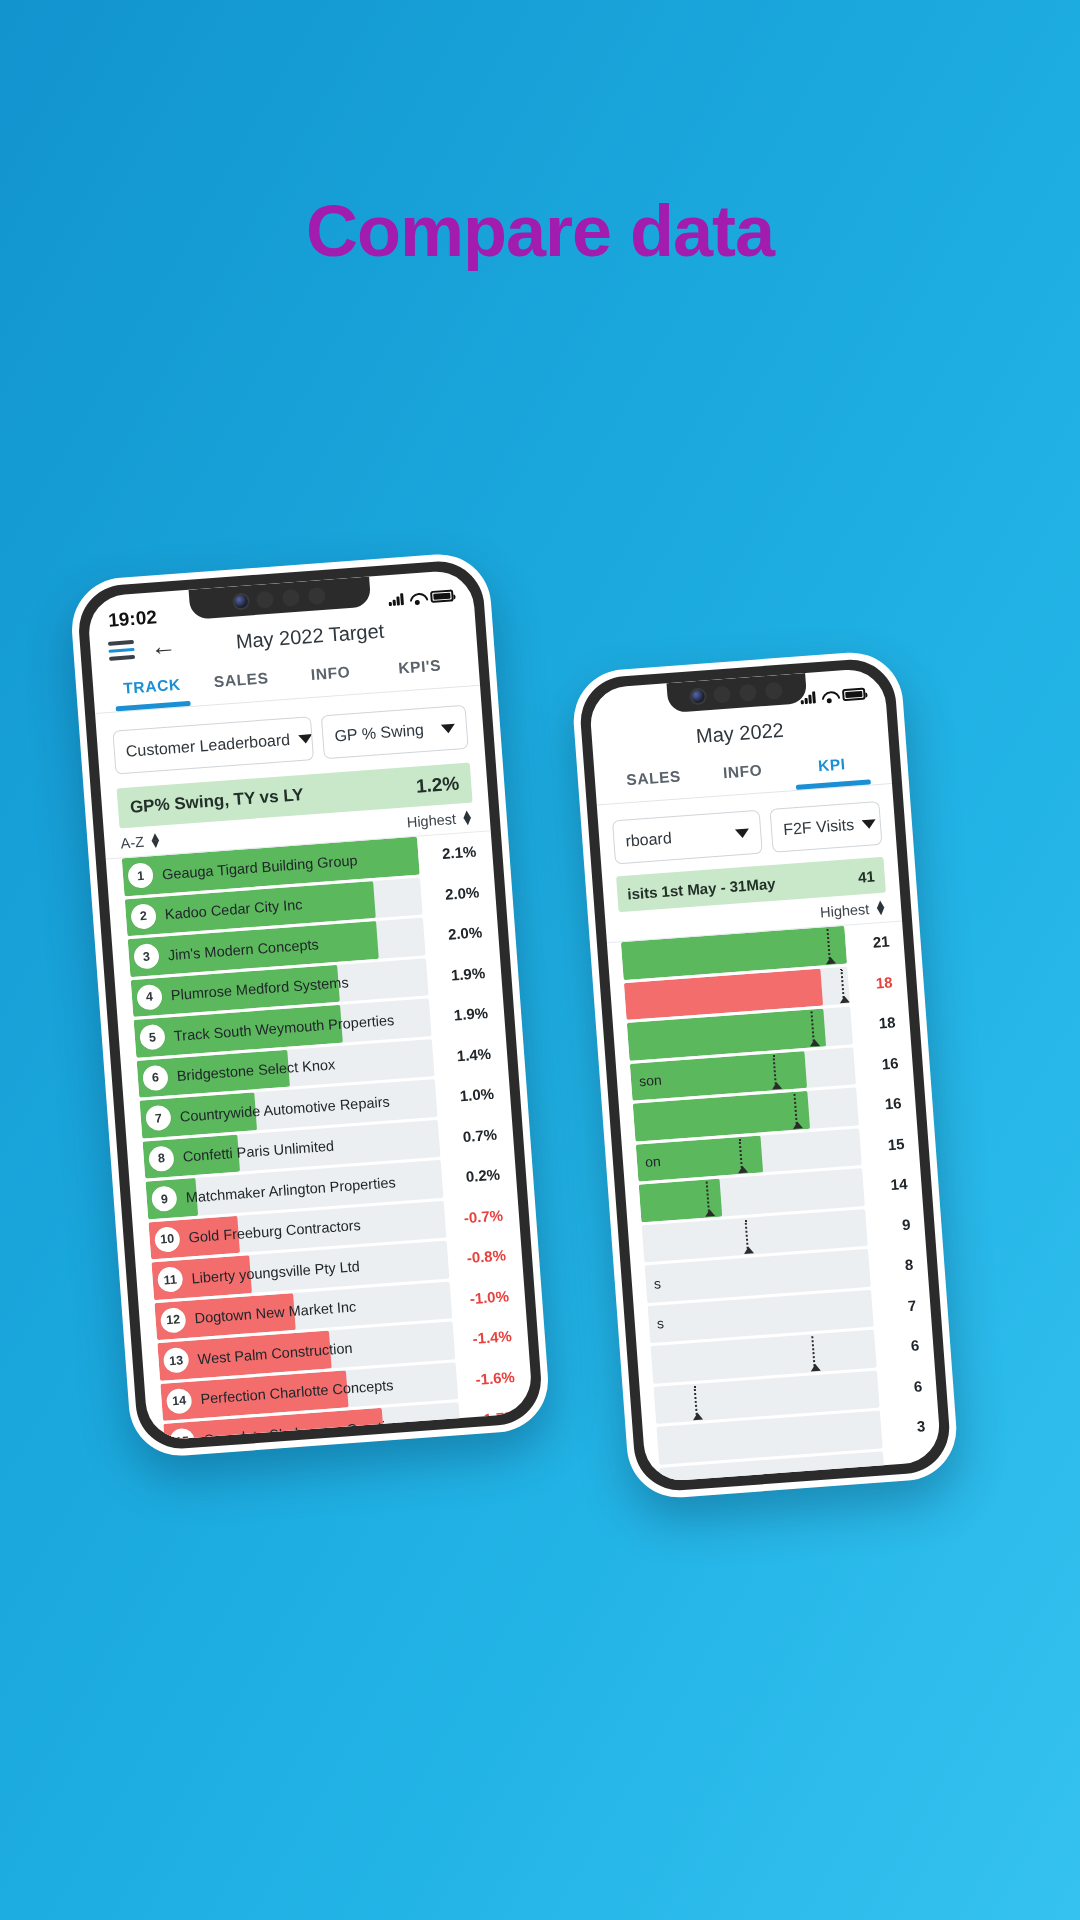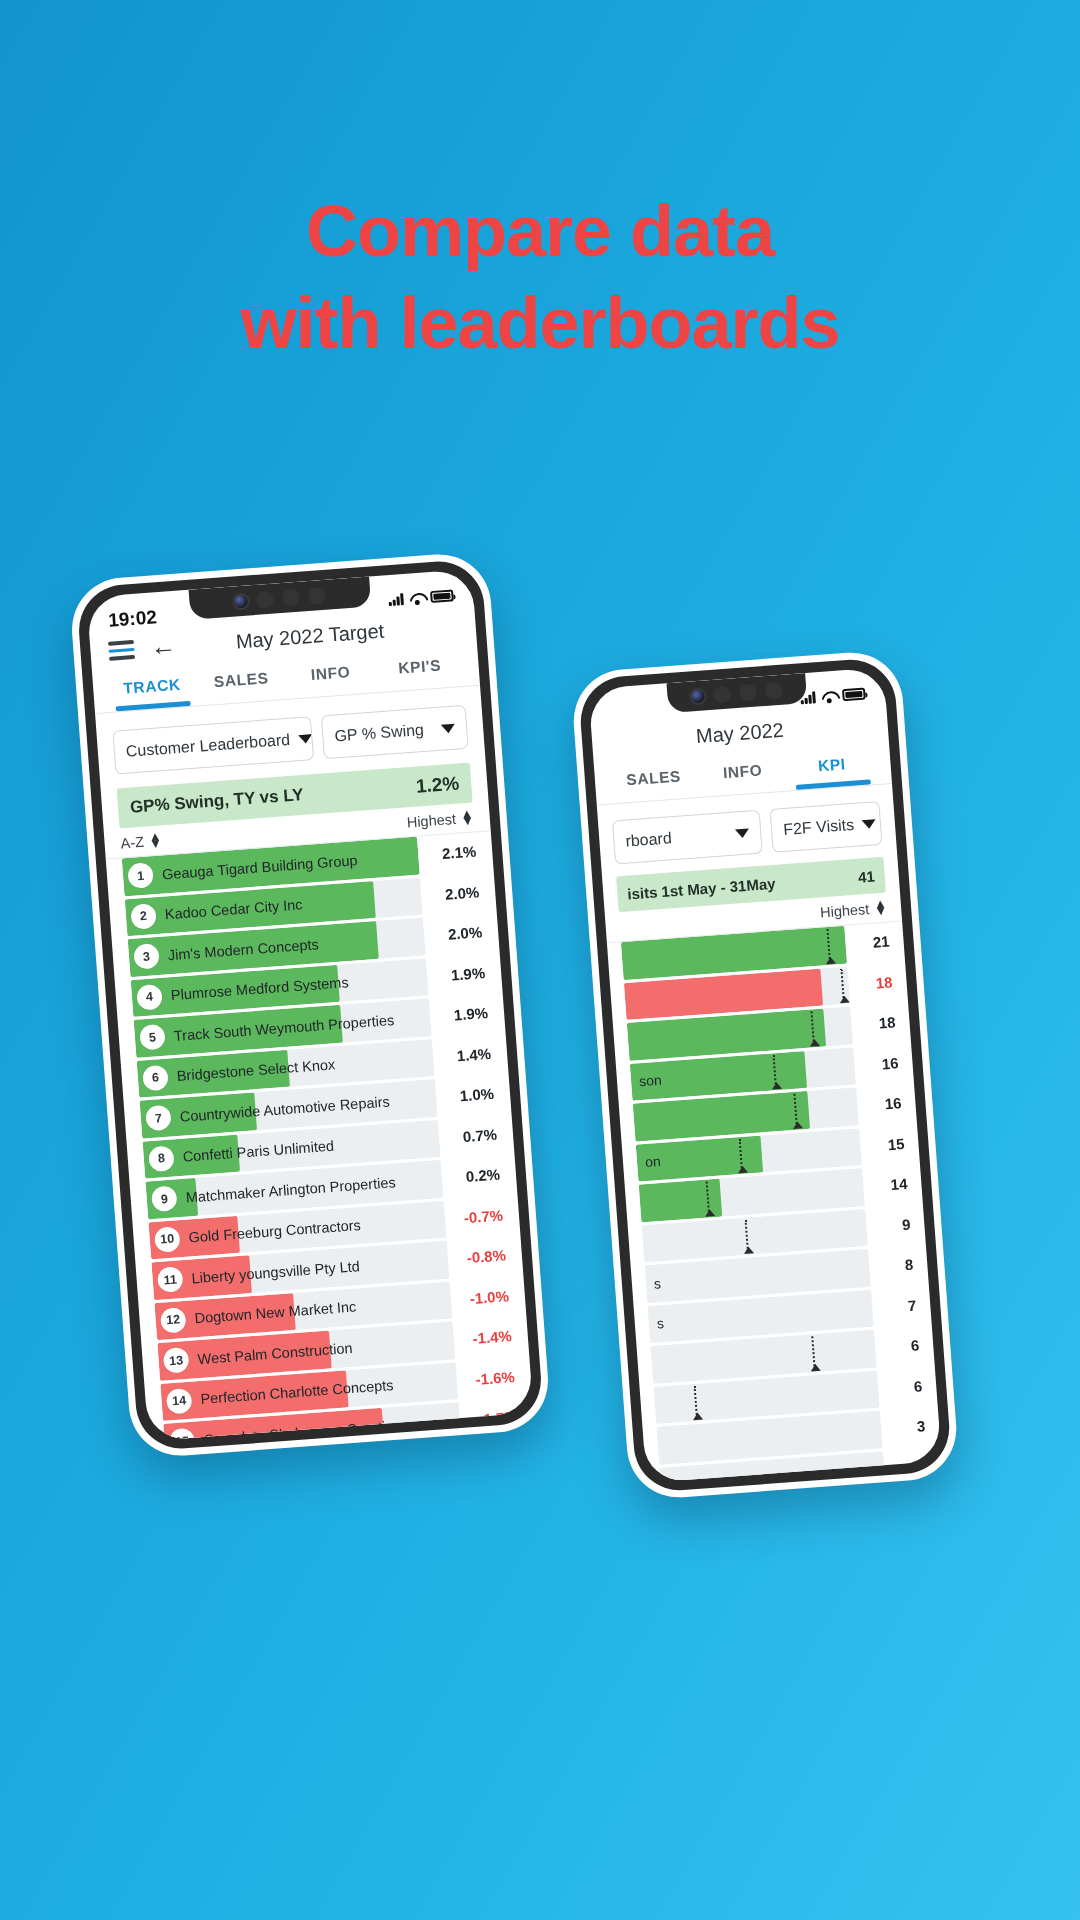--- a/index.html
+++ b/index.html
@@ -6,21 +6,21 @@
   html,body { width:1080px; height:1920px; overflow:hidden; }
   body {
     font-family:"Liberation Sans", sans-serif;
     background:linear-gradient(120deg,#1294cf 0%,#1aa7dc 38%,#23b4e6 68%,#35c2f0 100%);
     position:relative;
   }
 
   
   .headline {
     position:absolute; top:185px; left:0; width:1080px;
-    text-align:center; color:#ef4444;
+    text-align:center; color:#a21caf;
     font-size:72px; font-weight:bold; line-height:1.28;
     letter-spacing:-1px;
   }
   .headline .l2 { display:block; }
 
   
   .phone {
     position:absolute;
     border-radius:52px;
     background:#ffffff;
@@ -180,21 +180,20 @@
     border-left:2px dotted #2b2b2b; }
   .marker:after{ content:""; position:absolute; left:-5px; bottom:-1px;
     width:0;height:0;border-left:5px solid transparent;border-right:5px solid transparent;
     border-bottom:7px solid #2b2b2b;}
 </style>
 </head>
 <body>
 
 <div class="headline">
   <span>Compare data</span>
-  <span class="l2">with leaderboards</span>
 </div>
 
 <div class="phone" id="phone-back">
   <div class="phone-inner">
     <div class="screen">
       <div class="notch">
         <span class="cam"></span>
         <span class="sp"></span>
         <span class="sp"></span>
         <span class="sp"></span>

